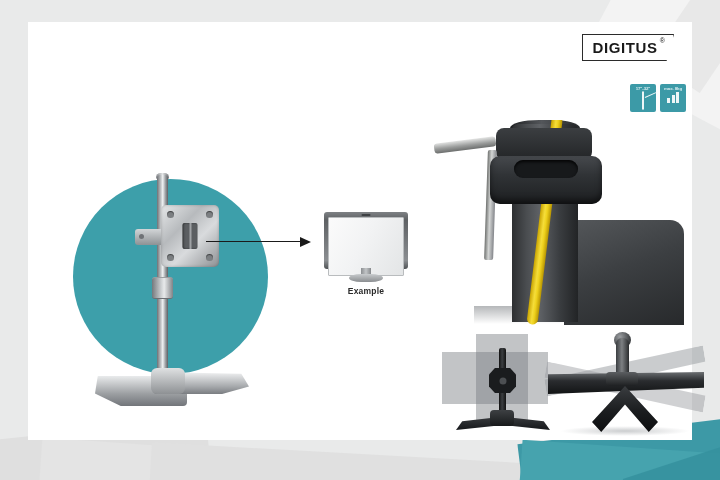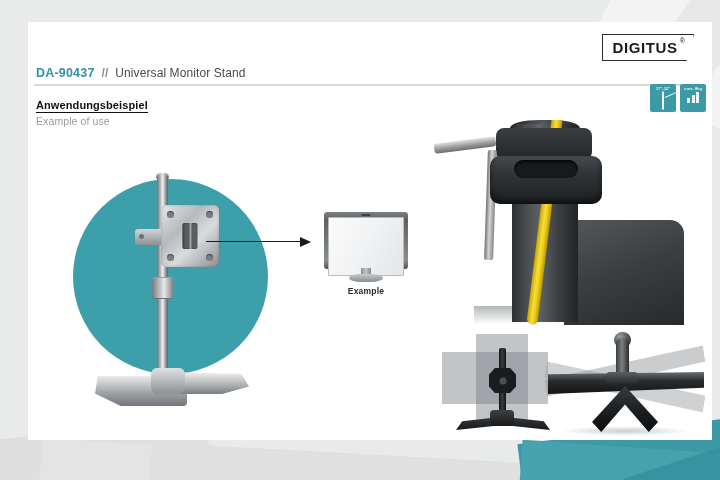--- a/index.html
+++ b/index.html
@@ -15,21 +15,21 @@
   .deco-tr-1{top:-20px;right:-40px;width:160px;height:120px;background:#f3f3f3;transform:rotate(28deg);}
   .deco-tr-2{top:-6px;right:-10px;width:60px;height:90px;background:#dedede;transform:rotate(34deg);opacity:.55;}
   .deco-bl-1{left:-30px;bottom:-20px;width:240px;height:70px;background:#dfdfdf;transform:rotate(-6deg);}
   .deco-bl-2{left:40px;bottom:-28px;width:300px;height:60px;background:#e4e4e4;transform:rotate(4deg);}
   .deco-b-3{left:150px;bottom:-34px;width:420px;height:60px;background:#e0e0e0;transform:rotate(3.2deg);}
   .deco-teal-1{right:-30px;bottom:-6px;width:230px;height:56px;background:#3d99a6;transform:rotate(-7deg);}
   .deco-teal-2{right:-40px;bottom:-34px;width:240px;height:66px;background:#46a3ae;transform:rotate(4deg);}
   .deco-teal-3{right:-60px;bottom:-44px;width:150px;height:70px;background:#35909d;transform:rotate(-18deg);opacity:.85;}
 
   
-  .sheet{position:absolute;left:28px;top:22px;width:664px;height:418px;background:#fff;padding-left:20px;}
+  .sheet{position:absolute;left:28px;top:22px;width:664px;height:418px;background:#fff;}
 
   
   .logo-box{position:absolute;right:18px;top:12px;width:92px;height:27px;}
   .logo-shape{position:absolute;inset:0;border:1.6px solid #2b2b2b;background:#fff;
     clip-path:polygon(0 0,100% 0,92% 100%,0 100%);}
   .logo-text{position:absolute;inset:0;display:flex;align-items:center;justify-content:center;
     font-weight:bold;font-size:15px;letter-spacing:.6px;color:#1a1a1a;padding-right:6px;}
   .logo-reg{position:absolute;right:9px;top:3px;font-size:7px;color:#1a1a1a;}
 
   
@@ -198,33 +198,21 @@
   <div class="deco deco-teal-3"></div>
 
   <div class="sheet">
 
     <div class="logo-box">
       <div class="logo-shape"></div>
       <div class="logo-text">DIGITUS</div>
       <div class="logo-reg">®</div>
     </div>
 
-    <div class="hdr">
-      <div class="hdr-row">
-        <span class="hdr-sku">DA-90437</span>
-        <span class="hdr-sep">//</span>
-        <span class="hdr-name">Universal Monitor Stand</span>
-      </div>
-      <div class="hdr-rule"></div>
-    </div>
-
-    <div class="sect">
-      <div class="sect-de">Anwendungsbeispiel</div>
-      <div class="sect-en">Example of use</div>
-    </div>
+
 
     <div class="badges">
       <div class="badge">
         <span class="badge-cap">17"-32"</span>
         <span class="badge-art"><span class="scr"></span></span>
       </div>
       <div class="badge">
         <span class="badge-cap">max. 8kg</span>
         <span class="badge-art">
           <span class="bars">

